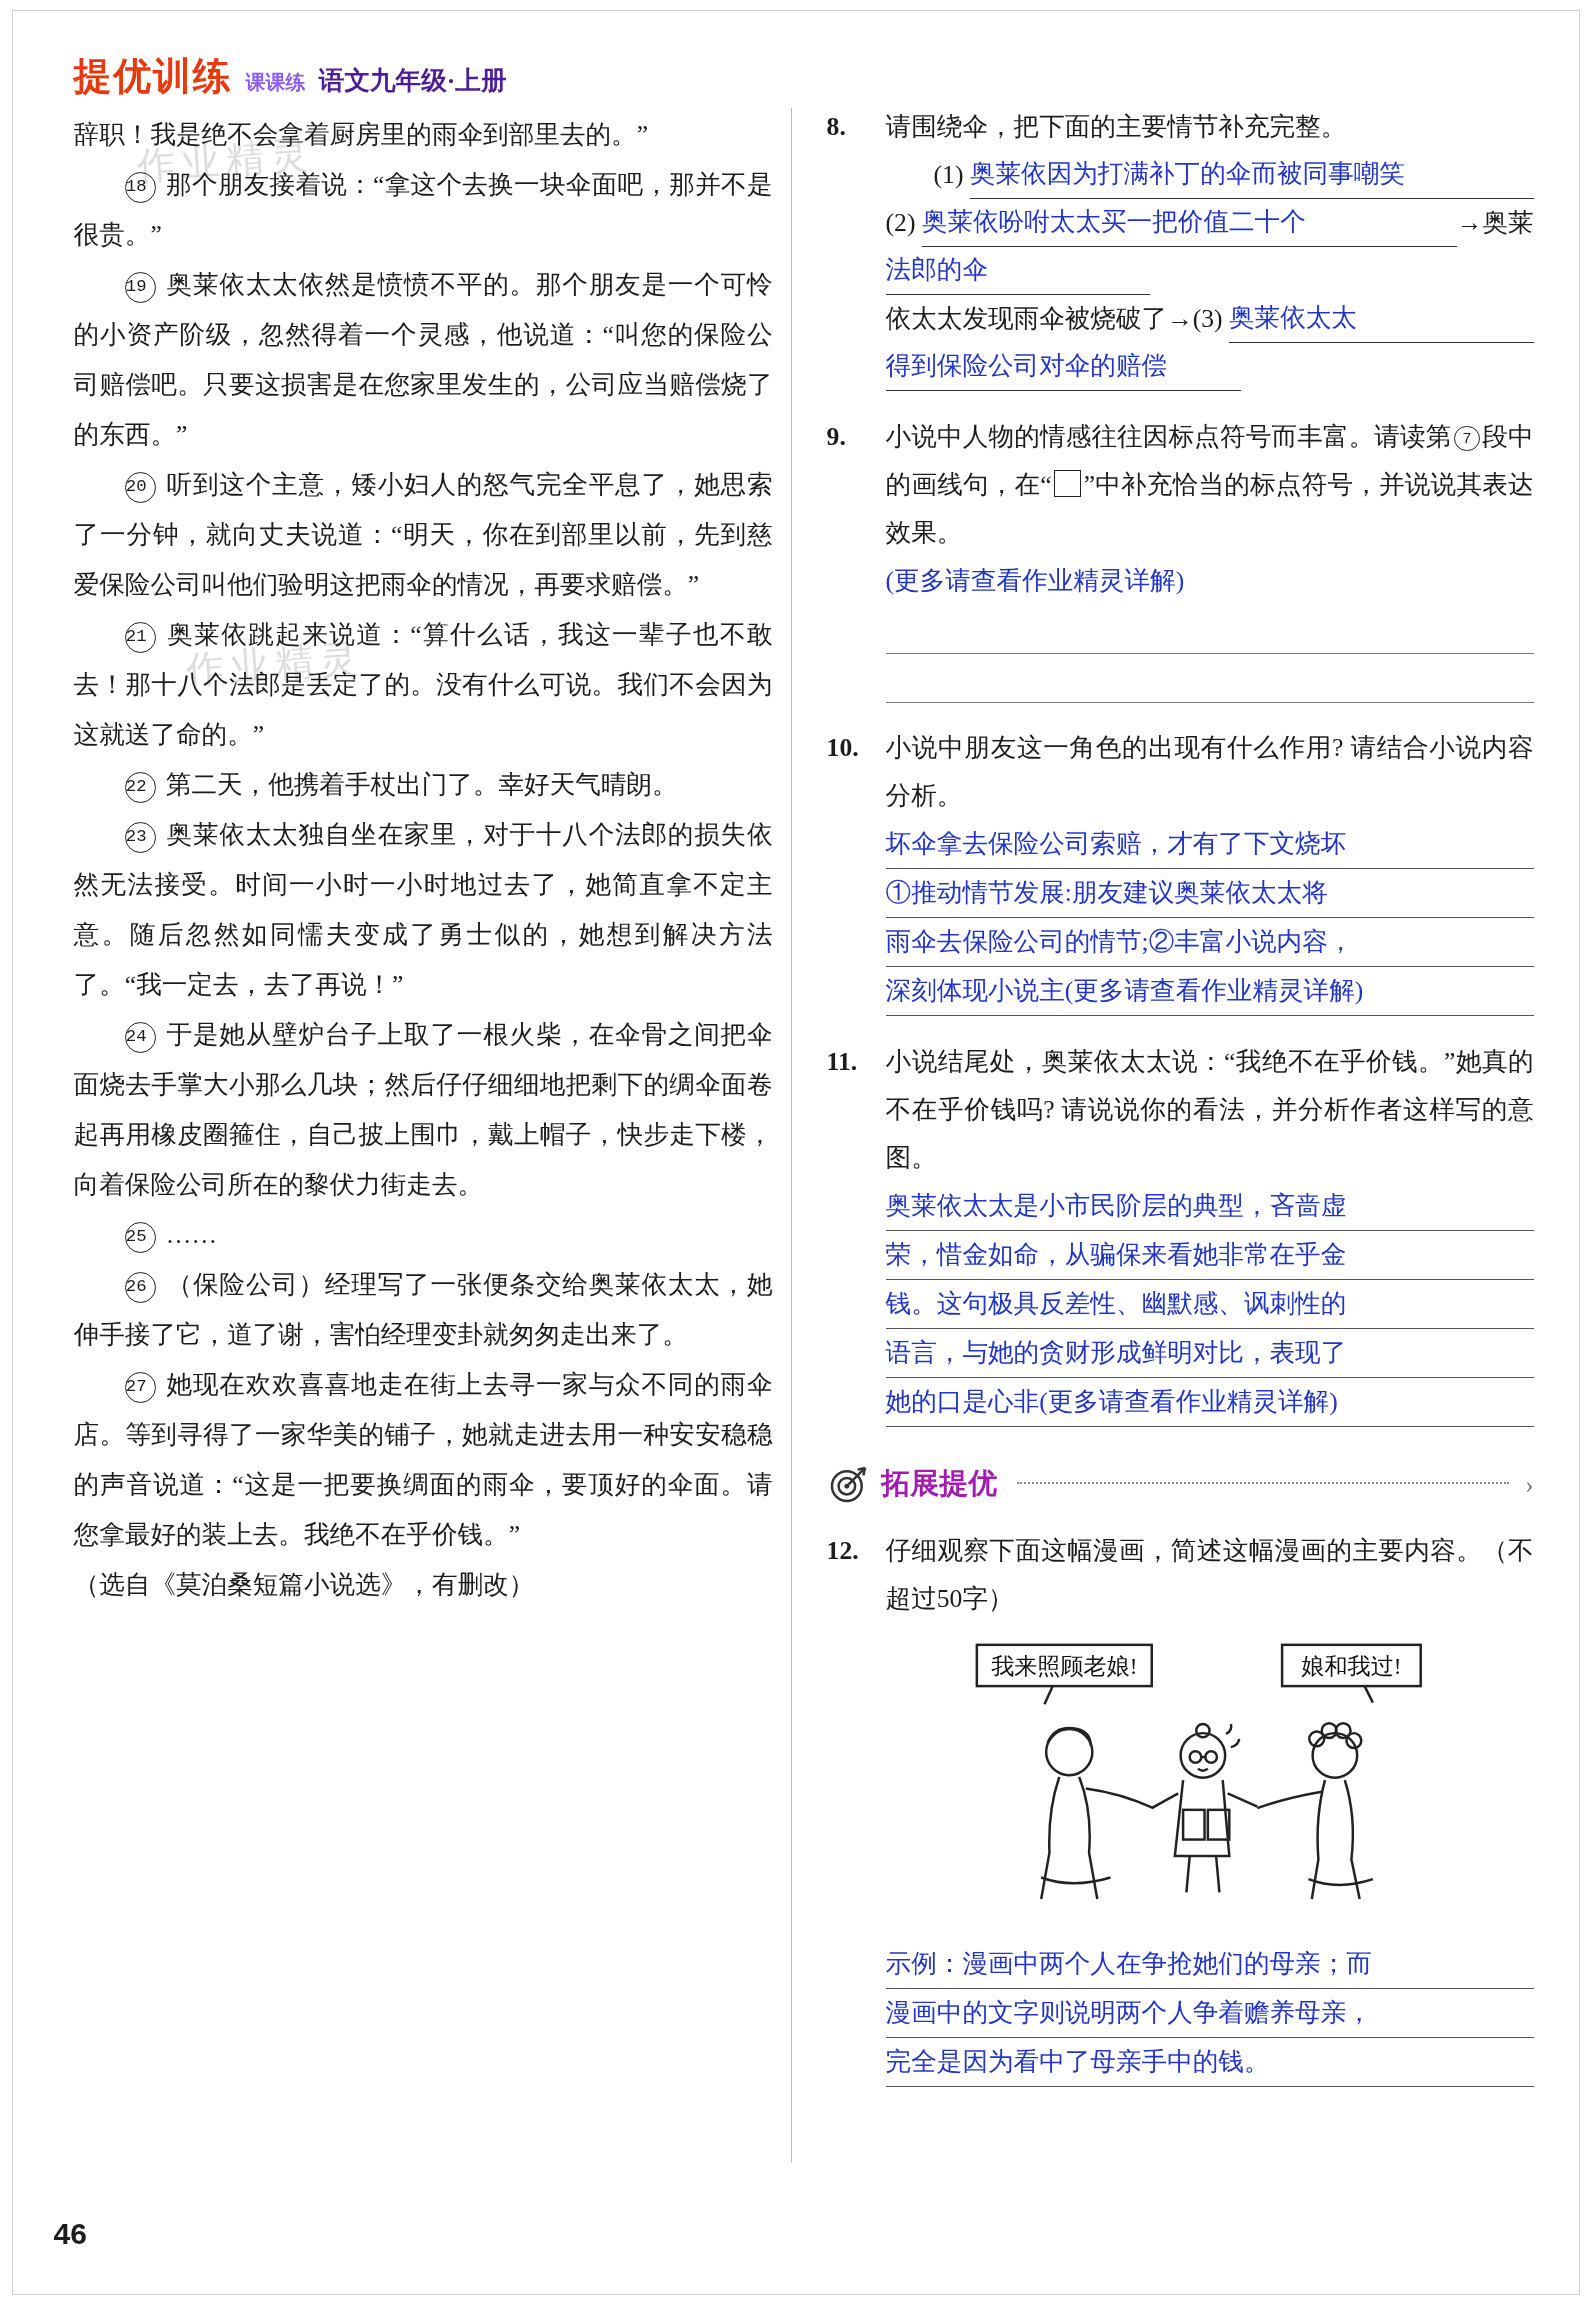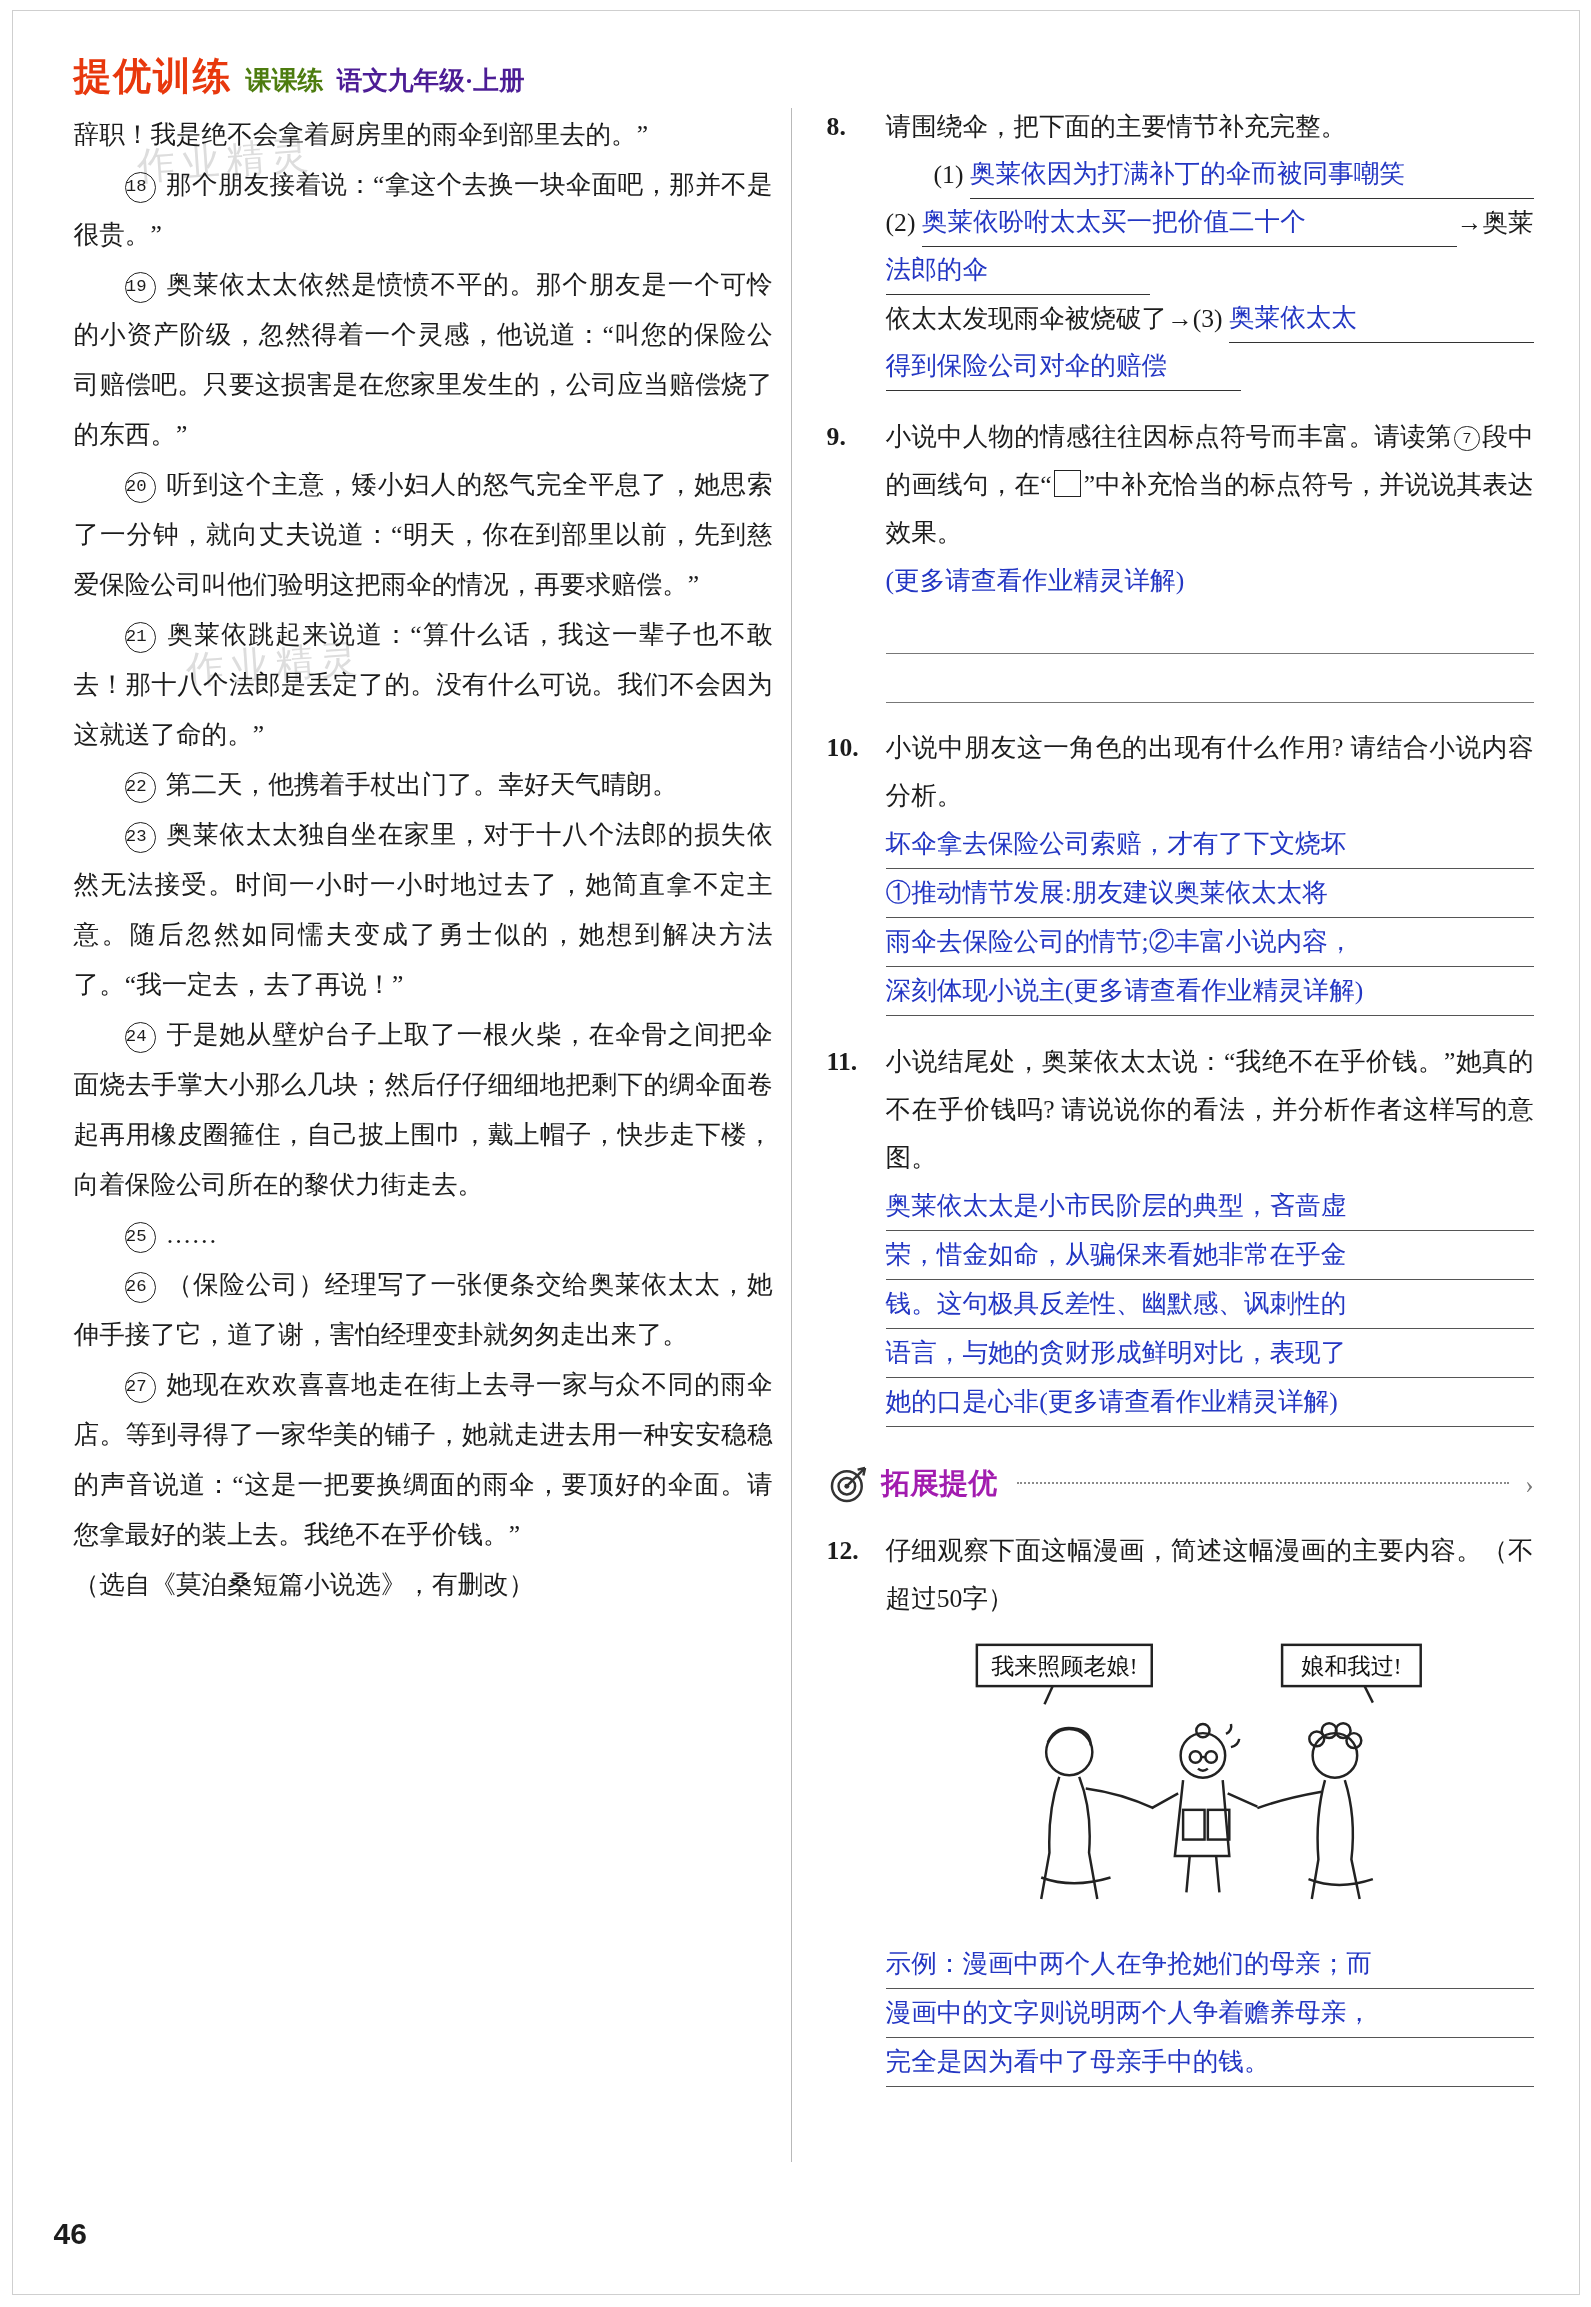--- a/index.html
+++ b/index.html
@@ -8,21 +8,21 @@
     font-family:"Liberation Serif","DejaVu Serif",serif;
     color:#1c1c1c;
   }
   .page {
     position:absolute; inset:10px 11.6px 11.6px 11.6px;
     border:0.8px solid #cfcfcf; background:#fff;
   }
   
   .hdr { position:absolute; top:40px; left:61px; display:flex; align-items:baseline; gap:13.2px; }
   .brand { color:#e8380d; font-size:38px; font-weight:800; font-family:"Liberation Sans","DejaVu Sans",sans-serif; letter-spacing:1.7px;text-align:center; }
-  .series { color:#4d7c0f; font-size:26px; font-weight:800; font-family:"Liberation Sans","DejaVu Sans",sans-serif; }
+  .series { color:#8b5cf6; font-size:20px; font-weight:800; font-family:"Liberation Sans","DejaVu Sans",sans-serif; }
   .subject { color:#4c1d95; font-size:25.6px; font-weight:700; }
 
   
   .divider { position:absolute; top:97px; left:778px; width:0.8px; height:2054px; background:#b9b9b9; }
   .col-left  { position:absolute; top:99px; left:61px;  width:699px; }
   .col-right { position:absolute; top:92px; left:814px; width:707px; }
 
   
   .col-left p { margin:0; font-size:25.6px; line-height:50px; text-align:justify; }
   .para { text-indent:2em; }

